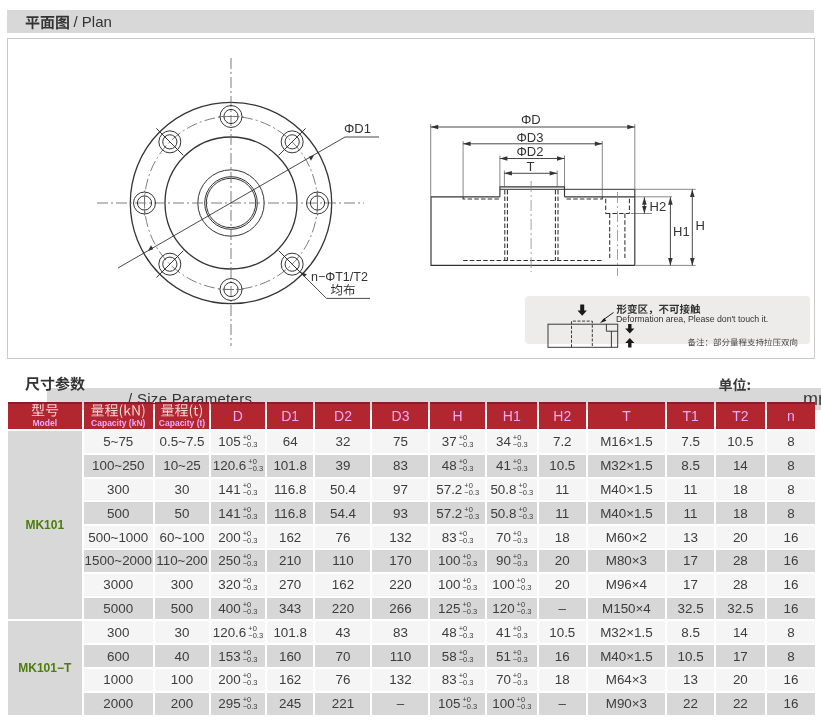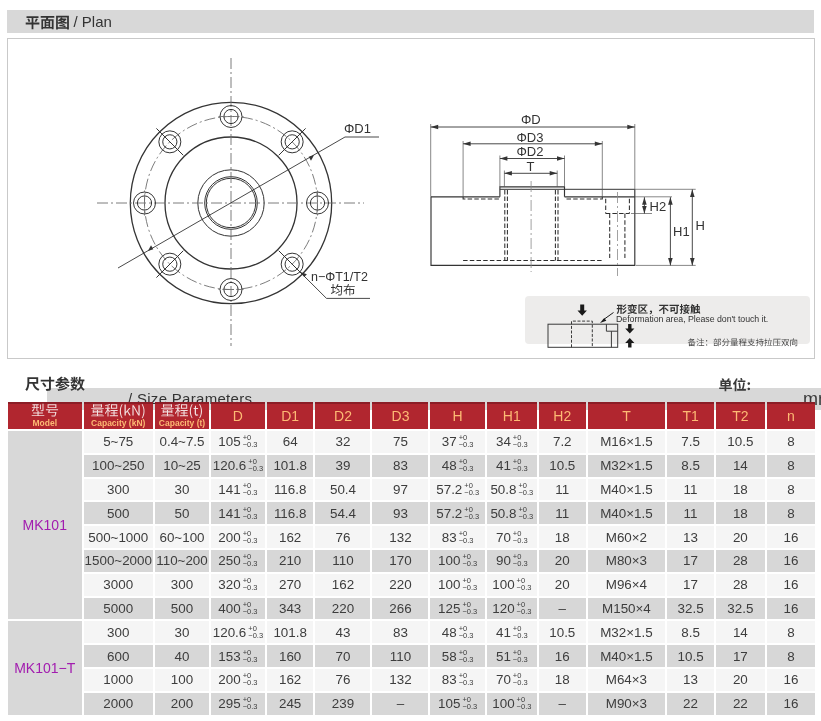--- a/index.html
+++ b/index.html
@@ -10,28 +10,28 @@
   #bar1{top:10px;}
   #bar2{top:388px;height:22px;line-height:22px;margin-left:40px;}
   #drawbox{position:absolute;left:7px;top:38px;width:806px;height:319px;background:#fff;border:1px solid #c9c9c9;}
   #dsvg{position:absolute;left:0;top:0;}
   
   #note{position:absolute;left:525px;top:296px;width:285px;height:48px;background:#edeceb;border-radius:4px;}
   #note .t2{position:absolute;left:91px;top:17.5px;font-size:8.8px;color:#333;letter-spacing:-0.05px;}
   
   table{position:absolute;left:6px;top:400px;border-collapse:separate;border-spacing:2px;table-layout:fixed;}
   td,th{padding:0;margin:0;text-align:center;vertical-align:middle;overflow:hidden;white-space:nowrap;}
-  thead th{background:#b1262f;color:#fdba74;font-weight:normal;height:27px;box-shadow:inset 0 2px 0 #8c1d26;}
+  thead th{background:#b1262f;color:#f0abfc;font-weight:normal;height:27px;box-shadow:inset 0 2px 0 #8c1d26;}
   thead th .l1{display:block;font-size:13.5px;line-height:14px;margin-top:2px;}
   thead th .l2{display:block;font-size:8.5px;line-height:9px;font-weight:bold;}
   thead th.sg{font-size:14px;}
   tbody td{height:21.8px;font-size:13.4px;color:#3d3d3d;}
   tr.w td{background:#f5f5f5;}
   tr.g td{background:#d7d7d7;}
-  td.model{background:#d8d8d8 !important;font-weight:normal;font-size:14px;color:#a21caf;}
+  td.model{background:#d8d8d8 !important;font-weight:bold;font-size:12px;color:#4d7c0f;}
   .tol{display:inline-block;vertical-align:-1px;font-size:7.5px;line-height:7px;text-align:left;margin-left:2px;}
   .tol span{display:block;}
 </style>
 </head>
 <body>
 <div class="bar" id="bar1">
     <span class="lat" style="left:66.5px;">/ Plan</span>
   </div>
 <div id="drawbox"></div>
 <div id="note">
@@ -239,21 +239,21 @@
 <th class="sg">T</th>
         <th class="sg">T1</th>
         <th class="sg">T2</th>
         <th class="sg">n</th>
 </tr>
 </thead>
 <tbody>
 <tr class="w">
         <td class="model" rowspan="8">MK101</td>
         <td>5~75</td>
-        <td>0.4~7.5</td>
+        <td>0.5~7.5</td>
         <td>105<span class="tol"><span>+0</span><span>−0.3</span></span></td>
         <td>64</td>
         <td>32</td>
         <td>75</td>
         <td>37<span class="tol"><span>+0</span><span>−0.3</span></span></td>
         <td>34<span class="tol"><span>+0</span><span>−0.3</span></span></td>
         <td>7.2</td>
         <td>M16×1.5</td>
         <td>7.5</td>
         <td>10.5</td>
@@ -408,21 +408,21 @@
         <td>M64×3</td>
         <td>13</td>
         <td>20</td>
         <td>16</td>
       </tr>
 <tr class="g">
         <td>2000</td>
         <td>200</td>
         <td>295<span class="tol"><span>+0</span><span>−0.3</span></span></td>
         <td>245</td>
-        <td>239</td>
+        <td>221</td>
         <td>–</td>
         <td>105<span class="tol"><span>+0</span><span>−0.3</span></span></td>
         <td>100<span class="tol"><span>+0</span><span>−0.3</span></span></td>
         <td>–</td>
         <td>M90×3</td>
         <td>22</td>
         <td>22</td>
         <td>16</td>
       </tr>
 </tbody>

